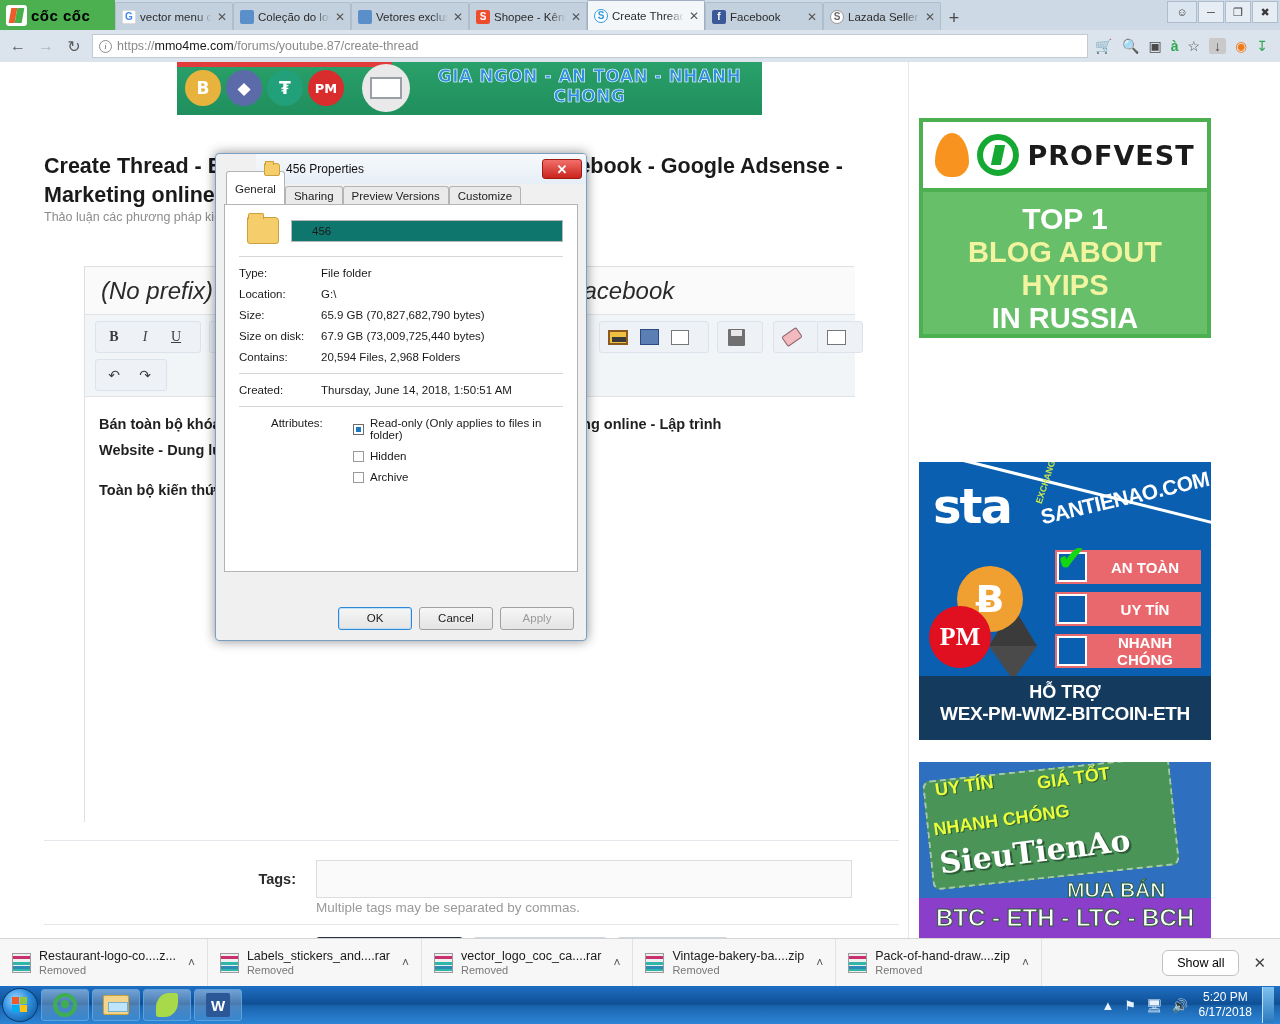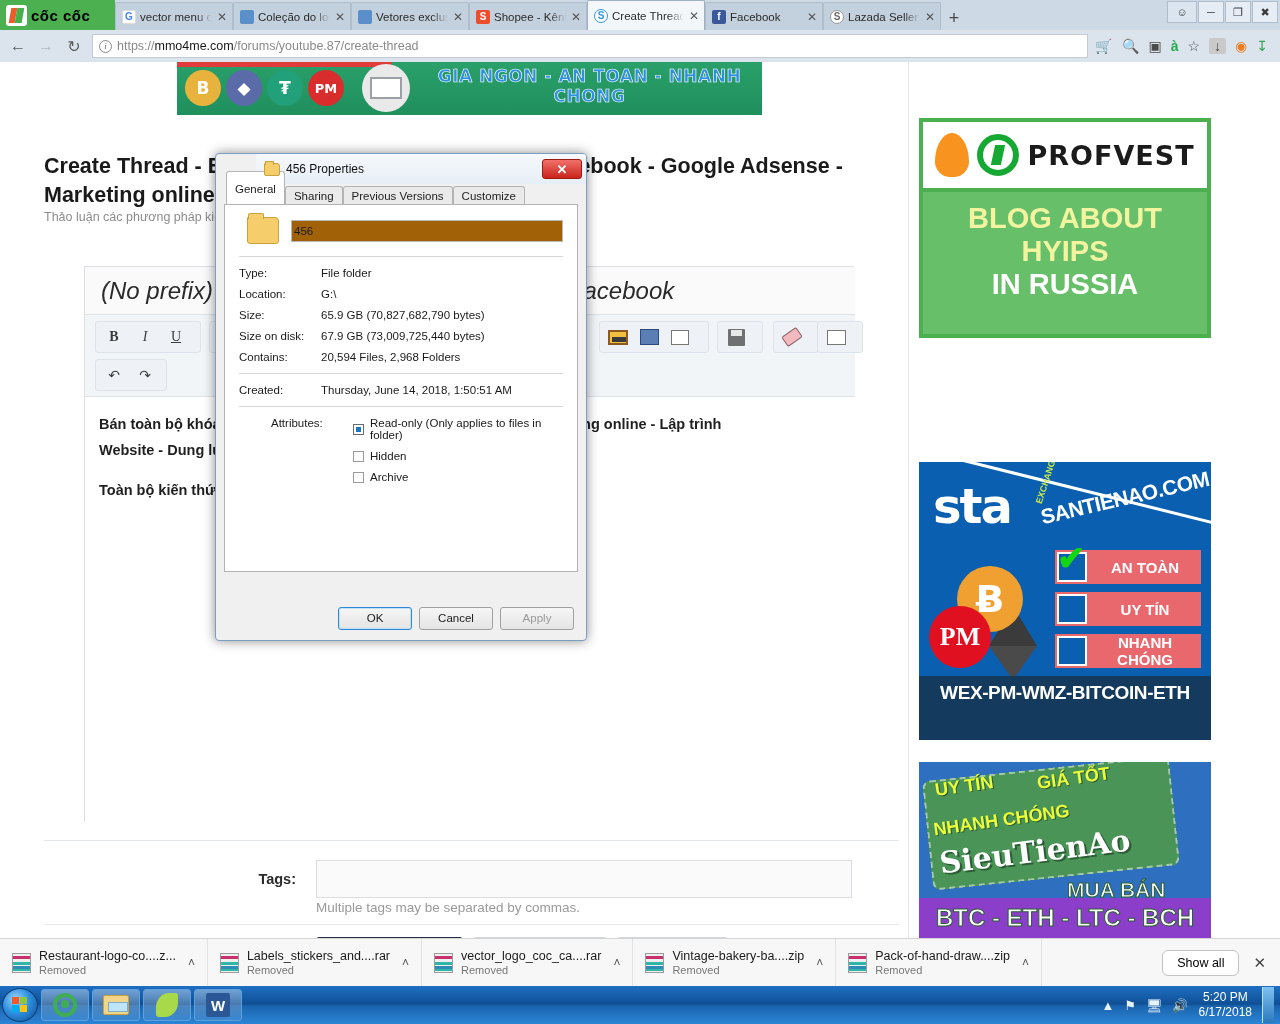--- a/index.html
+++ b/index.html
@@ -295,22 +295,22 @@
      border-bottom:none; font-size:11.5px; display:flex; align-items:center;
      border-radius:3px 3px 0 0; color:#222; }
   .dtab.active { background:#fff; height:34px; }
   #dlg-panel { margin:0 8px 0 8px; height:368px; background:#fff; border:1px solid #b4b4b4;
      margin-top:-1px; padding:12px 14px; position:relative; }
   #name-row { display:flex; align-items:center; gap:12px; margin-bottom:12px; }
   #big-folder { width:32px; height:27px; background:#f5ce6b; border:1px solid #c9a23d;
      border-radius:1px 4px 3px 3px; position:relative; flex:0 0 auto; margin-left:8px; }
   #big-folder::before{content:"";position:absolute;left:0;top:-5px;width:14px;height:5px;
      background:#f5ce6b;border:1px solid #c9a23d;border-bottom:none;border-radius:2px 2px 0 0;}
-  #name-field { flex:1 1 auto; height:22px; border:1px solid #b8b8b8; background:#a16207;
-     display:flex; align-items:center; padding:0 2px; font-size:11.5px; }
+  #name-field { flex:1 1 auto; height:22px; border:1px solid #b8b8b8; background:#0f766e;
+     display:flex; align-items:center; padding:0 20px; font-size:11.5px; }
   .hr { height:1px; background:#d6d6d6; margin:10px 0; }
   .prow { display:flex; margin:0 0 9px 0; }
   .plabel { width:82px; flex:0 0 auto; }
   .pvalue { flex:1 1 auto; }
   #attrs-row { display:flex; }
   #attrs-row .plabel { width:82px;margin-left:32px; }
   .chkline { display:flex; align-items:center; gap:6px; margin-bottom:9px; }
   .chk { width:11px; height:11px; border:1px solid #9a9a9a; background:#fdfdfd; flex:0 0 auto; }
   .chk.filled { background:#1a77c4; box-shadow:inset 0 0 0 2px #fff; border-color:#6b6b6b; }
   #dlg-buttons { position:absolute; left:0; bottom:0; width:370px; height:44px;
@@ -541,20 +541,21 @@
 
   <div id="sidebar">
 
     <div class="ad" id="ad-profvest">
       <div class="logo-strip">
         <span class="flame"></span>
         <span class="ring"></span>
         <span class="pf">PROFVEST</span>
       </div>
       <div class="txt">
+        <div class="l1">TOP 1</div>
         <div class="l2">BLOG ABOUT HYIPS</div>
         <div class="l3">IN RUSSIA</div>
       </div>
     </div>
 
     <div class="ad" id="ad-sta">
       <div class="diag"></div>
       <div class="sta">sta</div>
       <div class="exch">EXCHANGE</div>
       <div class="dom">SANTIENAO.COM</div>
@@ -572,20 +573,21 @@
         <div class="arow">
           <span class="cbx"></span>
           <span class="alabel">UY TÍN</span>
         </div>
         <div class="arow">
           <span class="cbx"></span>
           <span class="alabel">NHANH CHÓNG</span>
         </div>
       </div>
       <div class="footer">
+        <div class="f1">HỖ TRỢ</div>
         <div class="f2">WEX-PM-WMZ-BITCOIN-ETH</div>
       </div>
     </div>
 
     <div class="ad" id="ad-sieu">
       <div class="card"></div>
       <div class="uy">UY TÍN</div>
       <div class="gia">GIÁ TỐT</div>
       <div class="nhanh">NHANH CHÓNG</div>
       <div class="logo">SieuTienAo</div>
@@ -602,21 +604,21 @@
 <div id="dialog">
   <div id="dlg-titlebar">
     <span class="folder-ic"></span>
     <span id="dlg-title">456 Properties</span>
     <span id="dlg-close">✕</span>
   </div>
 
   <div id="dlg-tabs">
     <div class="dtab active">General</div>
     <div class="dtab">Sharing</div>
-    <div class="dtab">Previous Versions</div>
+    <div class="dtab">Preview Versions</div>
     <div class="dtab">Customize</div>
   </div>
 
   <div id="dlg-panel">
     <div id="name-row">
       <span id="big-folder"></span>
       <span id="name-field">456</span>
     </div>
     <div class="hr"></div>
 

